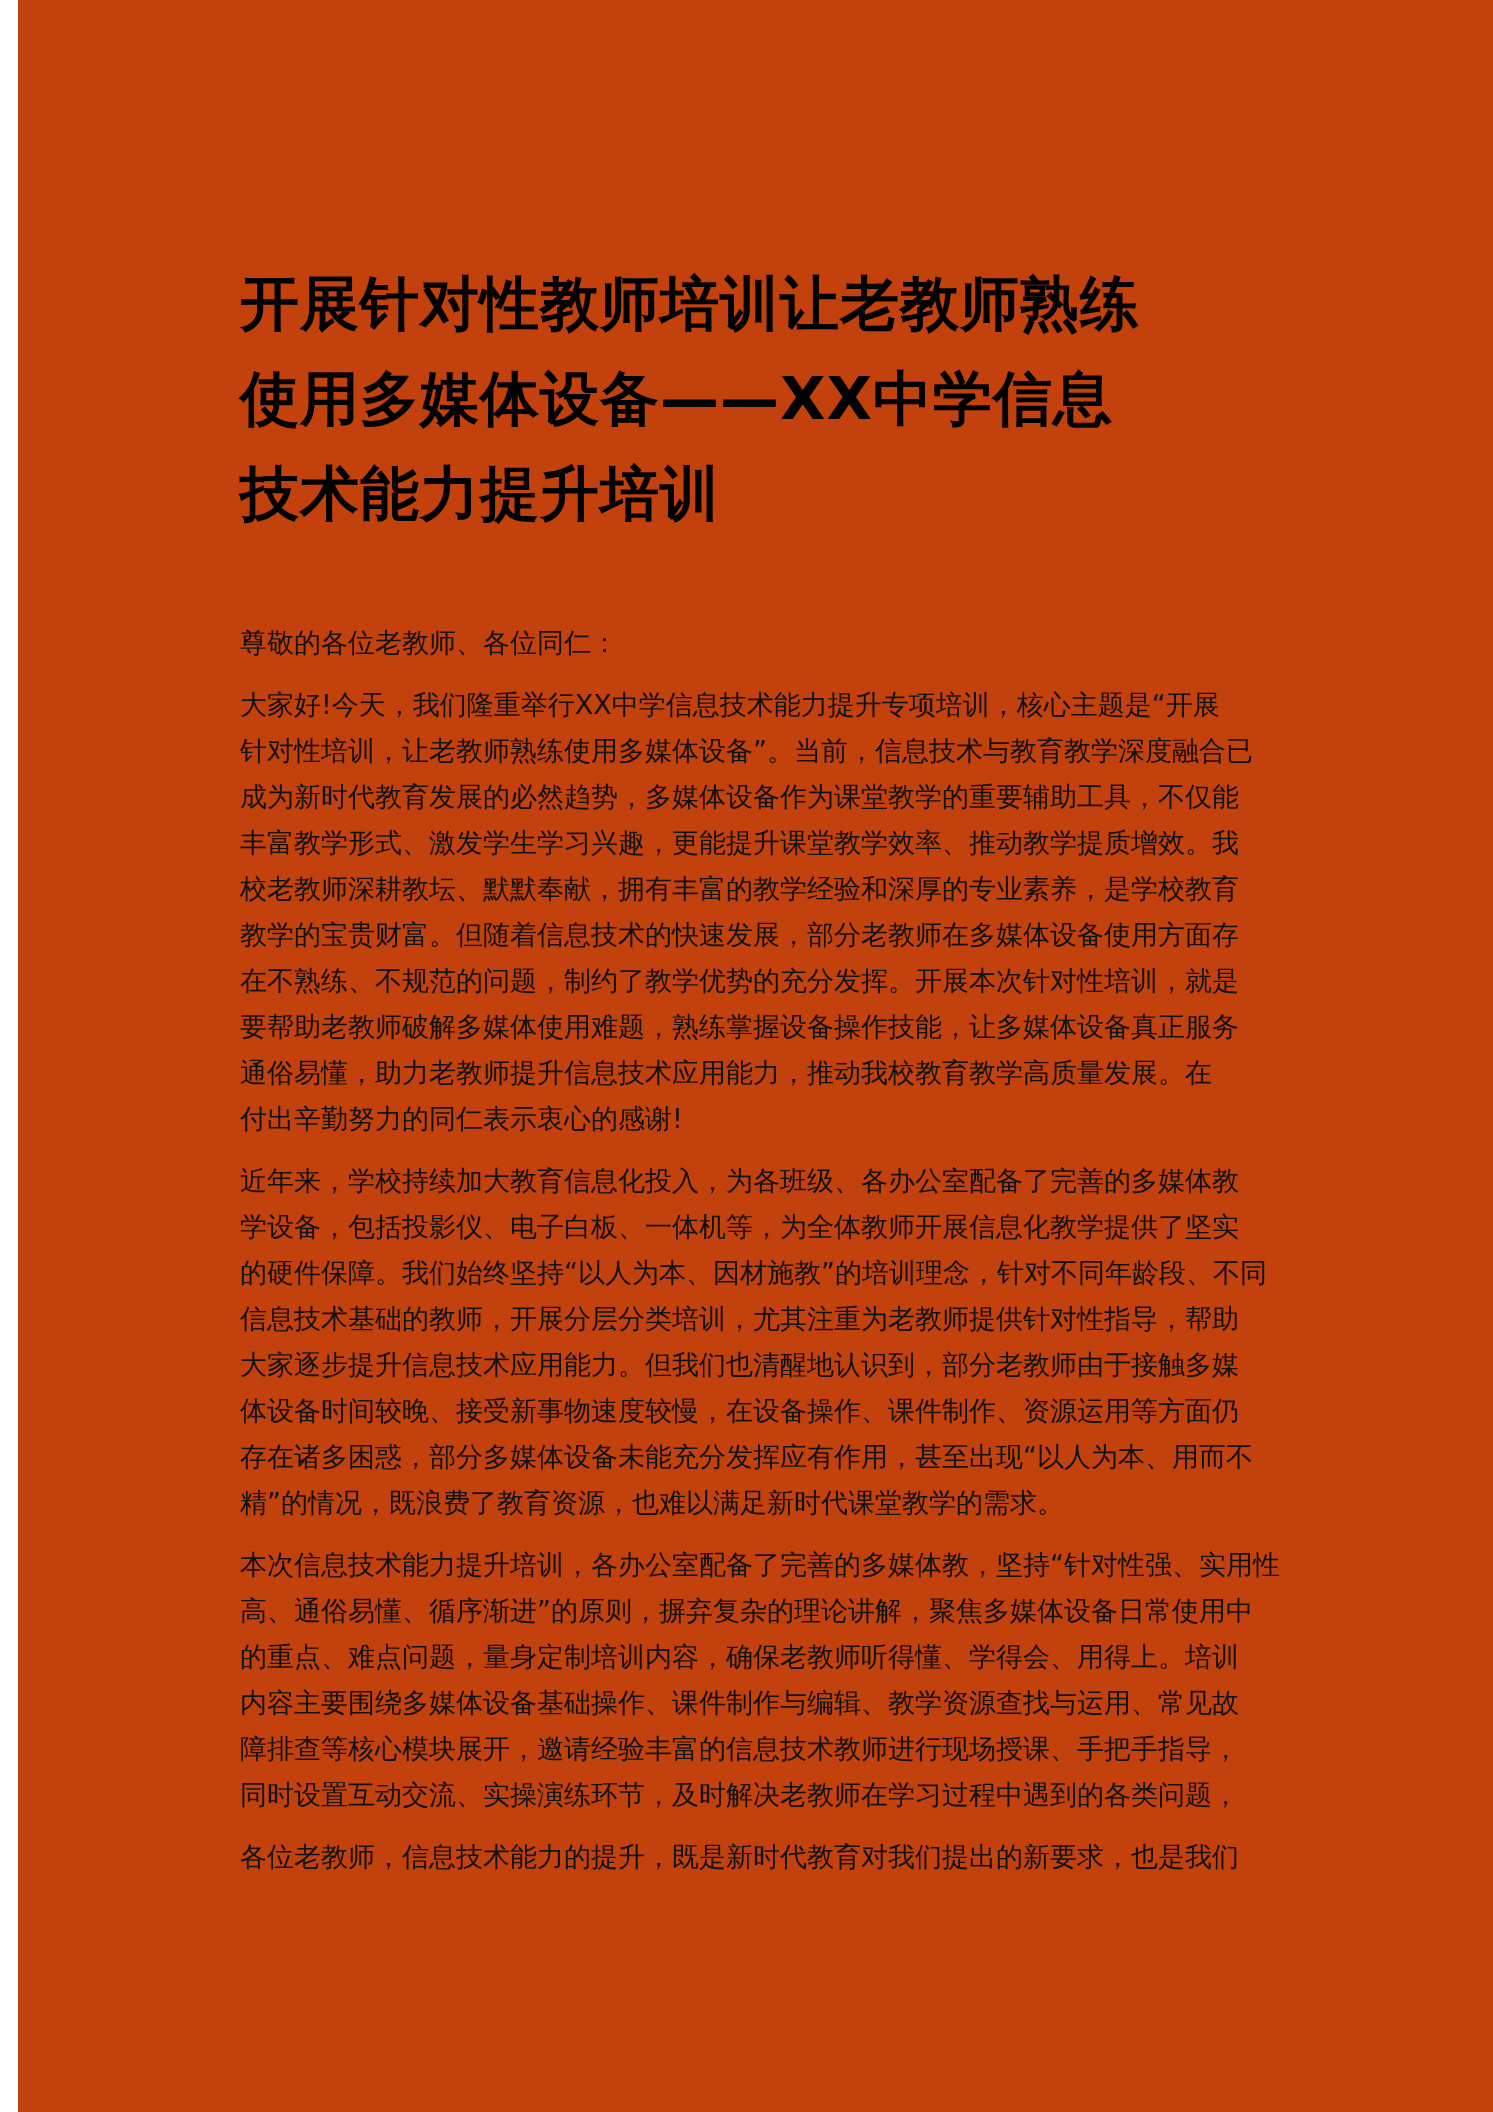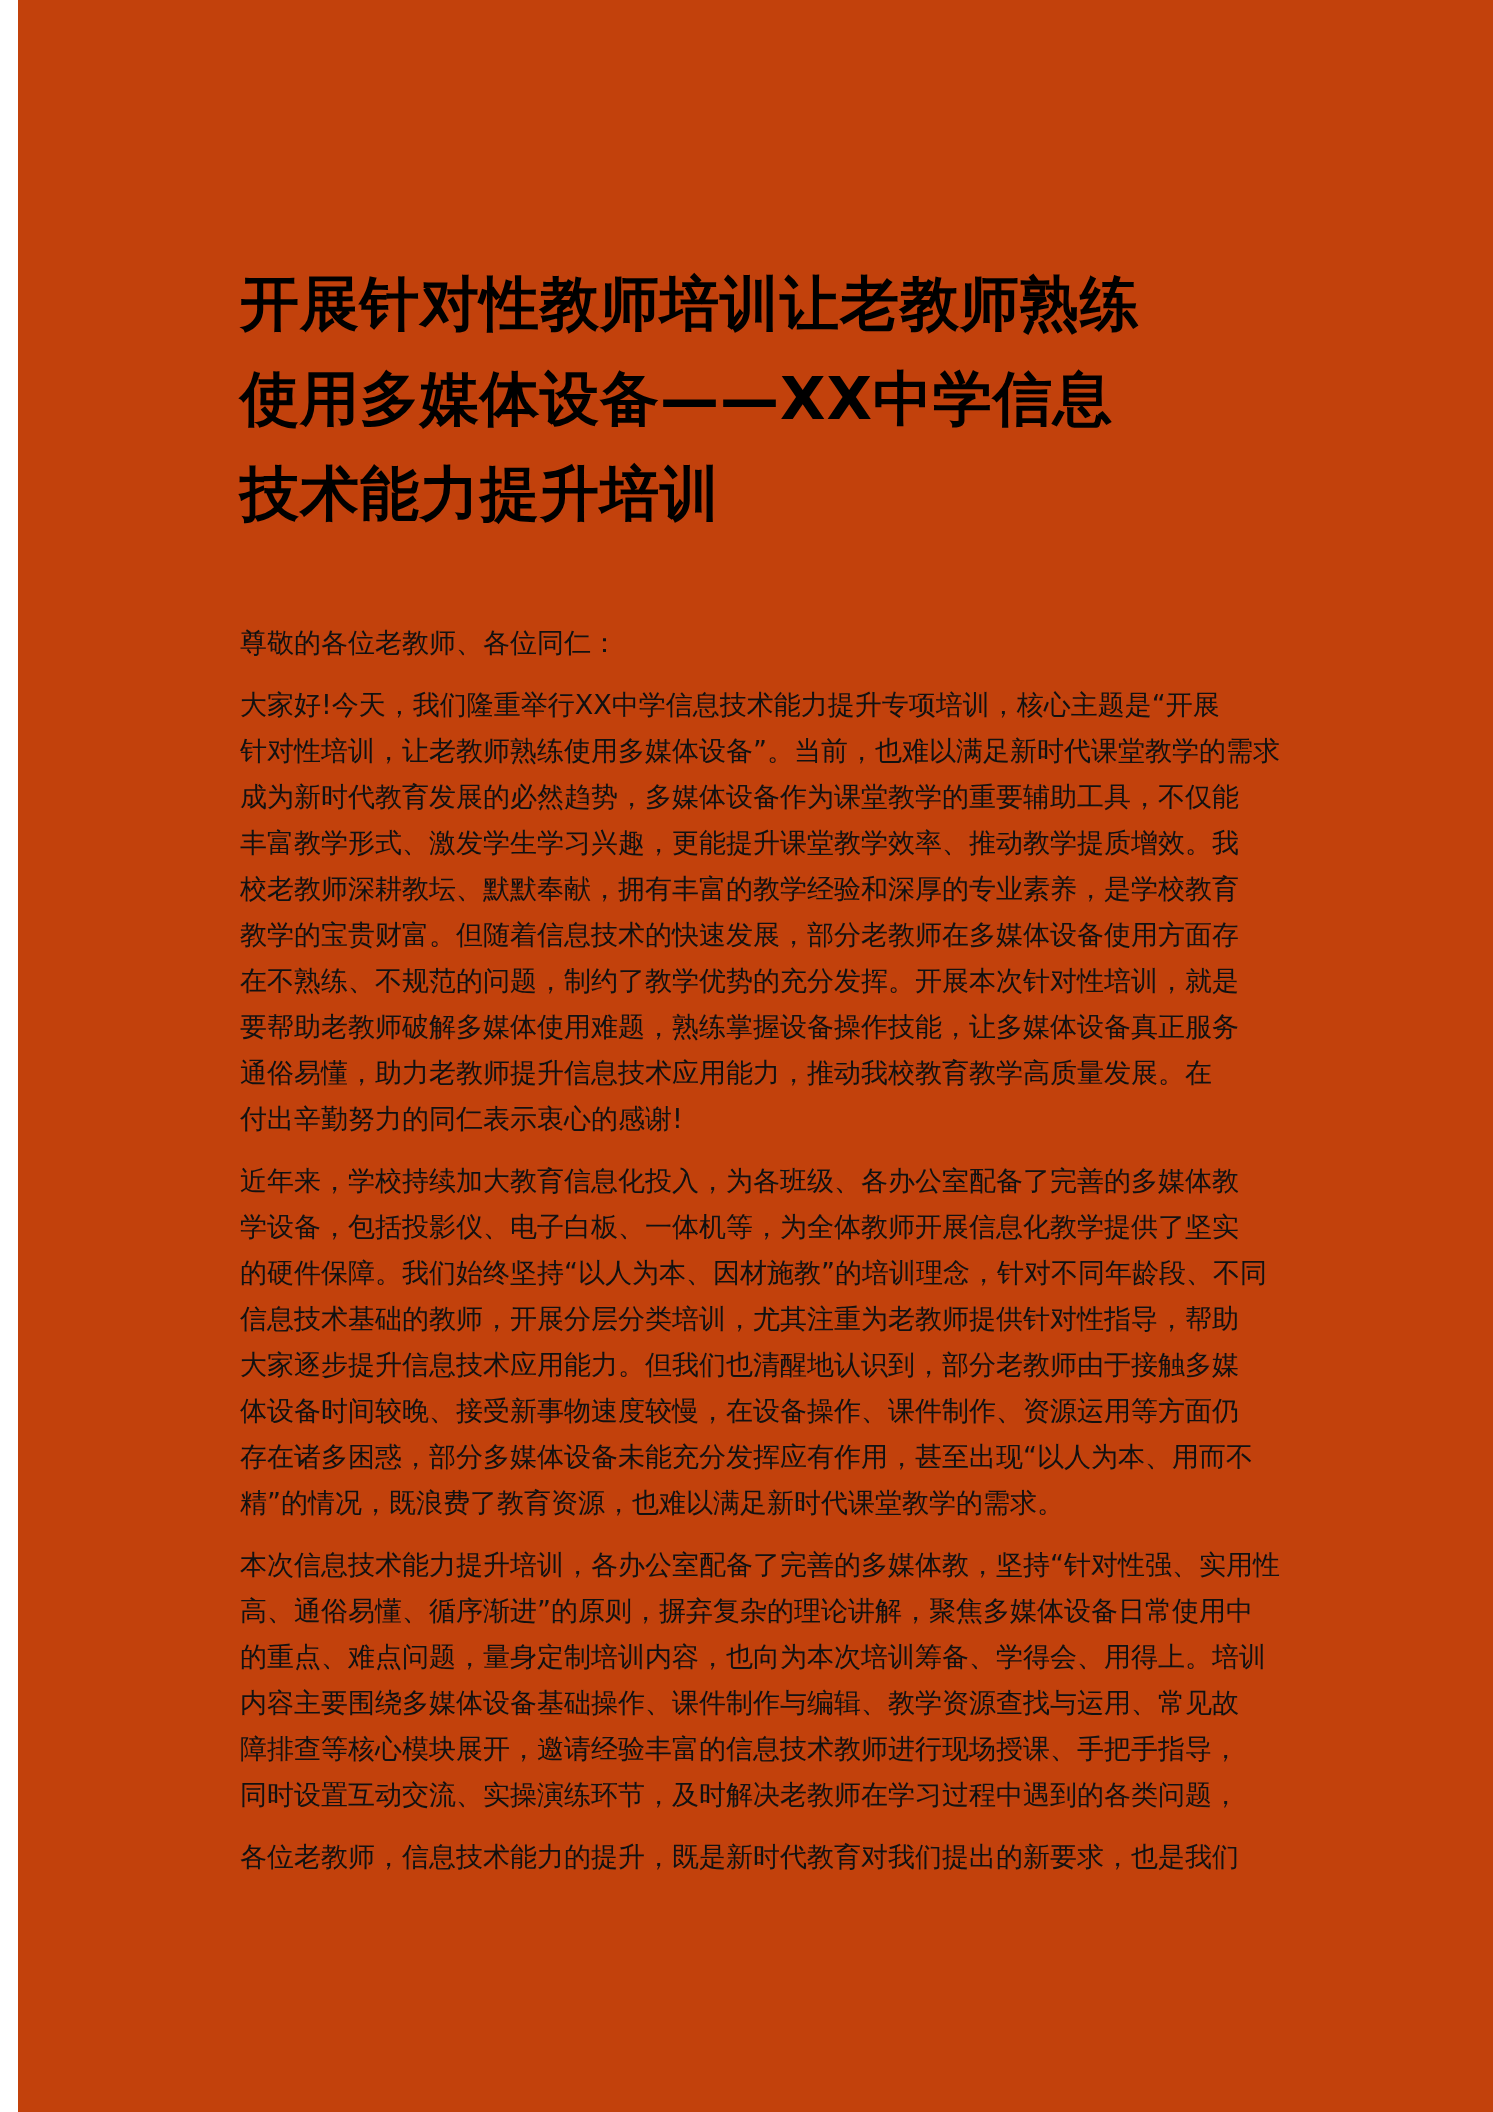--- a/index.html
+++ b/index.html
@@ -28,21 +28,21 @@
     <span class="tl">技术能力提升培训</span>
   </h1>
 
   <div class="body">
     <p class="para">
       <span class="line">尊敬的各位老教师、各位同仁：</span>
     </p>
 
     <p class="para">
       <span class="line">大家好!今天，我们隆重举行XX中学信息技术能力提升专项培训，核心主题是“开展</span>
-      <span class="line">针对性培训，让老教师熟练使用多媒体设备”。当前，也难以满足新时代课堂教学的需求</span>
+      <span class="line">针对性培训，让老教师熟练使用多媒体设备”。当前，信息技术与教育教学深度融合已</span>
       <span class="line">成为新时代教育发展的必然趋势，多媒体设备作为课堂教学的重要辅助工具，不仅能</span>
       <span class="line">丰富教学形式、激发学生学习兴趣，更能提升课堂教学效率、推动教学提质增效。我</span>
       <span class="line">校老教师深耕教坛、默默奉献，拥有丰富的教学经验和深厚的专业素养，是学校教育</span>
       <span class="line">教学的宝贵财富。但随着信息技术的快速发展，部分老教师在多媒体设备使用方面存</span>
       <span class="line">在不熟练、不规范的问题，制约了教学优势的充分发挥。开展本次针对性培训，就是</span>
       <span class="line">要帮助老教师破解多媒体使用难题，熟练掌握设备操作技能，让多媒体设备真正服务</span>
       <span class="line">通俗易懂，助力老教师提升信息技术应用能力，推动我校教育教学高质量发展。在</span>
       <span class="line">付出辛勤努力的同仁表示衷心的感谢!</span>
     </p>
 
@@ -53,21 +53,21 @@
       <span class="line">信息技术基础的教师，开展分层分类培训，尤其注重为老教师提供针对性指导，帮助</span>
       <span class="line">大家逐步提升信息技术应用能力。但我们也清醒地认识到，部分老教师由于接触多媒</span>
       <span class="line">体设备时间较晚、接受新事物速度较慢，在设备操作、课件制作、资源运用等方面仍</span>
       <span class="line">存在诸多困惑，部分多媒体设备未能充分发挥应有作用，甚至出现“以人为本、用而不</span>
       <span class="line">精”的情况，既浪费了教育资源，也难以满足新时代课堂教学的需求。</span>
     </p>
 
     <p class="para">
       <span class="line">本次信息技术能力提升培训，各办公室配备了完善的多媒体教，坚持“针对性强、实用性</span>
       <span class="line">高、通俗易懂、循序渐进”的原则，摒弃复杂的理论讲解，聚焦多媒体设备日常使用中</span>
-      <span class="line">的重点、难点问题，量身定制培训内容，也向为本次培训筹备、学得会、用得上。培训</span>
+      <span class="line">的重点、难点问题，量身定制培训内容，确保老教师听得懂、学得会、用得上。培训</span>
       <span class="line">内容主要围绕多媒体设备基础操作、课件制作与编辑、教学资源查找与运用、常见故</span>
       <span class="line">障排查等核心模块展开，邀请经验丰富的信息技术教师进行现场授课、手把手指导，</span>
       <span class="line">同时设置互动交流、实操演练环节，及时解决老教师在学习过程中遇到的各类问题，</span>
     </p>
 
     <p class="para">
       <span class="line">各位老教师，信息技术能力的提升，既是新时代教育对我们提出的新要求，也是我们</span>
     </p>
   </div>
 </div>

